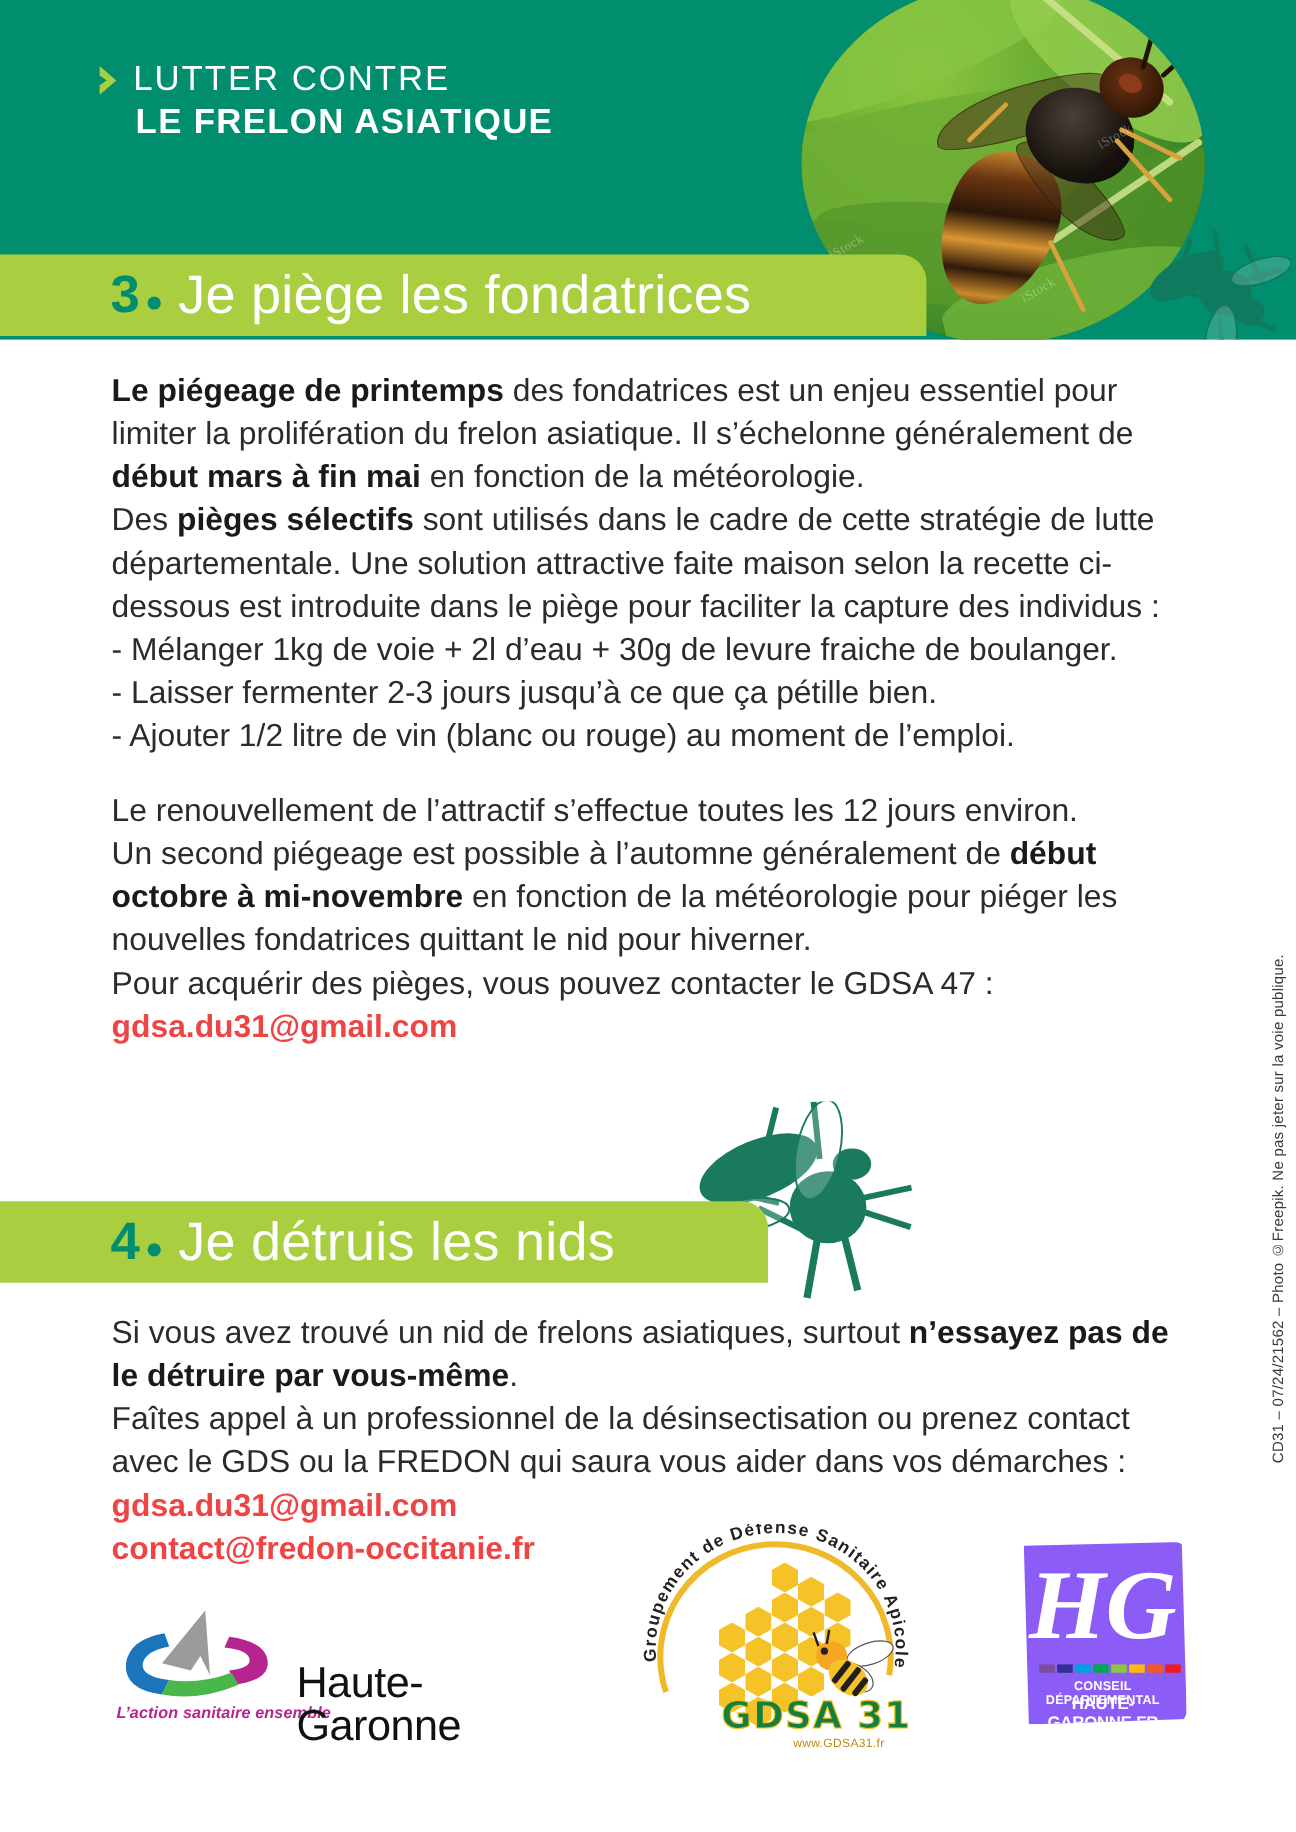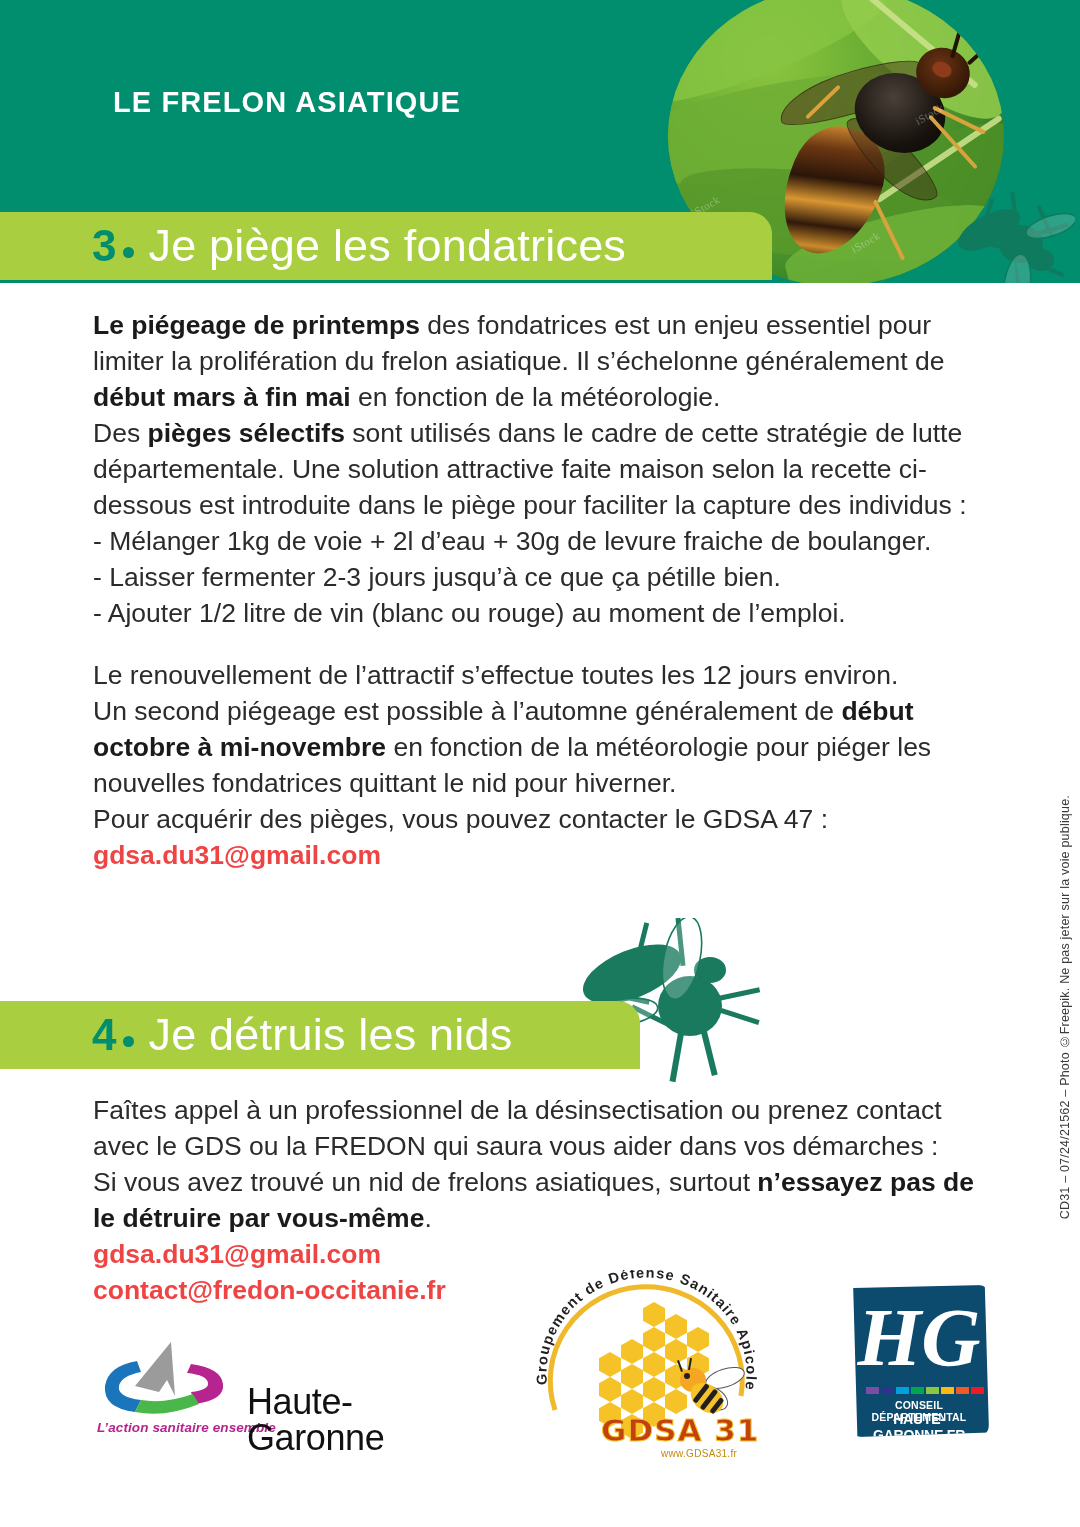--- a/index.html
+++ b/index.html
@@ -159,32 +159,32 @@
   
   .gdsa{ position:absolute; left:533px; top:8px; width:230px; height:200px; }
   .gdsa-ring{ position:absolute; left:0; top:0; width:230px; height:200px; }
   .gdsa-hex{
     position:absolute; width:22px; height:25px; background:#f5c327;
     clip-path:polygon(50% 0%,100% 25%,100% 75%,50% 100%,0% 75%,0% 25%);
     border:0;
   }
   .gdsa-word{
     position:absolute; left:68px; top:142px; font-size:31px; font-weight:bold;
-    color:#c2410c; letter-spacing:1px; font-family:"DejaVu Sans", sans-serif;
+    color:#15803d; letter-spacing:1px; font-family:"DejaVu Sans", sans-serif;
     -webkit-text-stroke:1px #f5c327;
   }
   .gdsa-url{
     position:absolute; left:128px; top:178px; font-size:10px; color:#c08a10;
     letter-spacing:.3px;
   }
 
   
   .hg{
     position:absolute; left:849px; top:23px; width:140px; height:152px;
-    background:#0c4a6e; border-radius:10px 10px 12px 12px;
+    background:#8b5cf6; border-radius:10px 10px 12px 12px;
     clip-path:polygon(3% 2%, 97% 0%, 100% 97%, 6% 100%);
   }
   .hg-mono{
     position:absolute; left:0; right:0; top:12px; text-align:center;
     color:#fff; font-size:82px; font-weight:bold; font-style:italic;
     font-family:"Liberation Serif", serif; line-height:1;
   }
   .hg-bars{ position:absolute; left:17px; top:102px; display:flex; gap:2px; }
   .hg-bars i{ display:block; width:13px; height:7px; }
   .hg-l1{
@@ -224,20 +224,27 @@
       <div class="hp-eye"></div>
       <div class="hp-ant a1"></div>
       <div class="hp-ant a2"></div>
     </div>
 
     <div class="stock-wm" style="left:22px; top:214px;">iStock</div>
     <div class="stock-wm" style="left:182px; top:250px;">iStock</div>
     <div class="stock-wm" style="left:246px; top:122px;">iStock</div>
   </div>
 
+  <div class="kicker-wrap">
+    <span class="chevron">
+      <svg width="18" height="26" viewBox="0 0 18 26">
+        <path d="M1 1 L15 13 L1 25 L1 17 L7 13 L1 9 Z" fill="#a9ce3f"></path>
+      </svg>
+    </span><span class="kicker">LUTTER CONTRE</span>
+  </div>
   <div class="kicker-strong">LE FRELON ASIATIQUE</div>
 
   <div class="sil sil-head" style="position:absolute;">
     <svg width="120" height="150" viewBox="0 0 120 150">
       <g fill="#0f7a5e">
         <ellipse cx="34" cy="62" rx="34" ry="15" transform="rotate(-28 34 62)"></ellipse>
         <ellipse cx="66" cy="76" rx="22" ry="19"></ellipse>
         <ellipse cx="86" cy="92" rx="13" ry="11"></ellipse>
         <path d="M60 90 L72 148 L62 148 Z"></path>
         <rect x="30" y="30" width="4" height="34" transform="rotate(18 32 47)"></rect>
@@ -302,24 +309,24 @@
   </svg>
 </div>
 
 <div class="banner banner-4">
   <span class="banner-num">4</span>
   <span class="banner-dot"></span>
   <span class="banner-title">Je détruis les nids</span>
 </div>
 
 <div class="body body-4">
-  <p>Faîtes appel à un professionnel de la désinsectisation ou prenez contact avec le GDS ou la FREDON qui saura vous aider dans vos démarches :</p>
   <p>
     <span>Si vous avez trouvé un nid de frelons asiatiques, surtout </span><b>n’essayez pas de le détruire par vous-même</b><span>.</span>
   </p>
+  <p>Faîtes appel à un professionnel de la désinsectisation ou prenez contact avec le GDS ou la FREDON qui saura vous aider dans vos démarches :</p>
   <p class="mail">gdsa.du31@gmail.com</p>
   <p class="mail">contact@fredon-occitanie.fr</p>
 </div>
 
 <div class="credit">CD31 – 07/24/21562 – Photo ©Freepik. Ne pas jeter sur la voie publique.</div>
 
 <div class="logos">
 
   <div class="gds">
     <div class="gds-mark">

